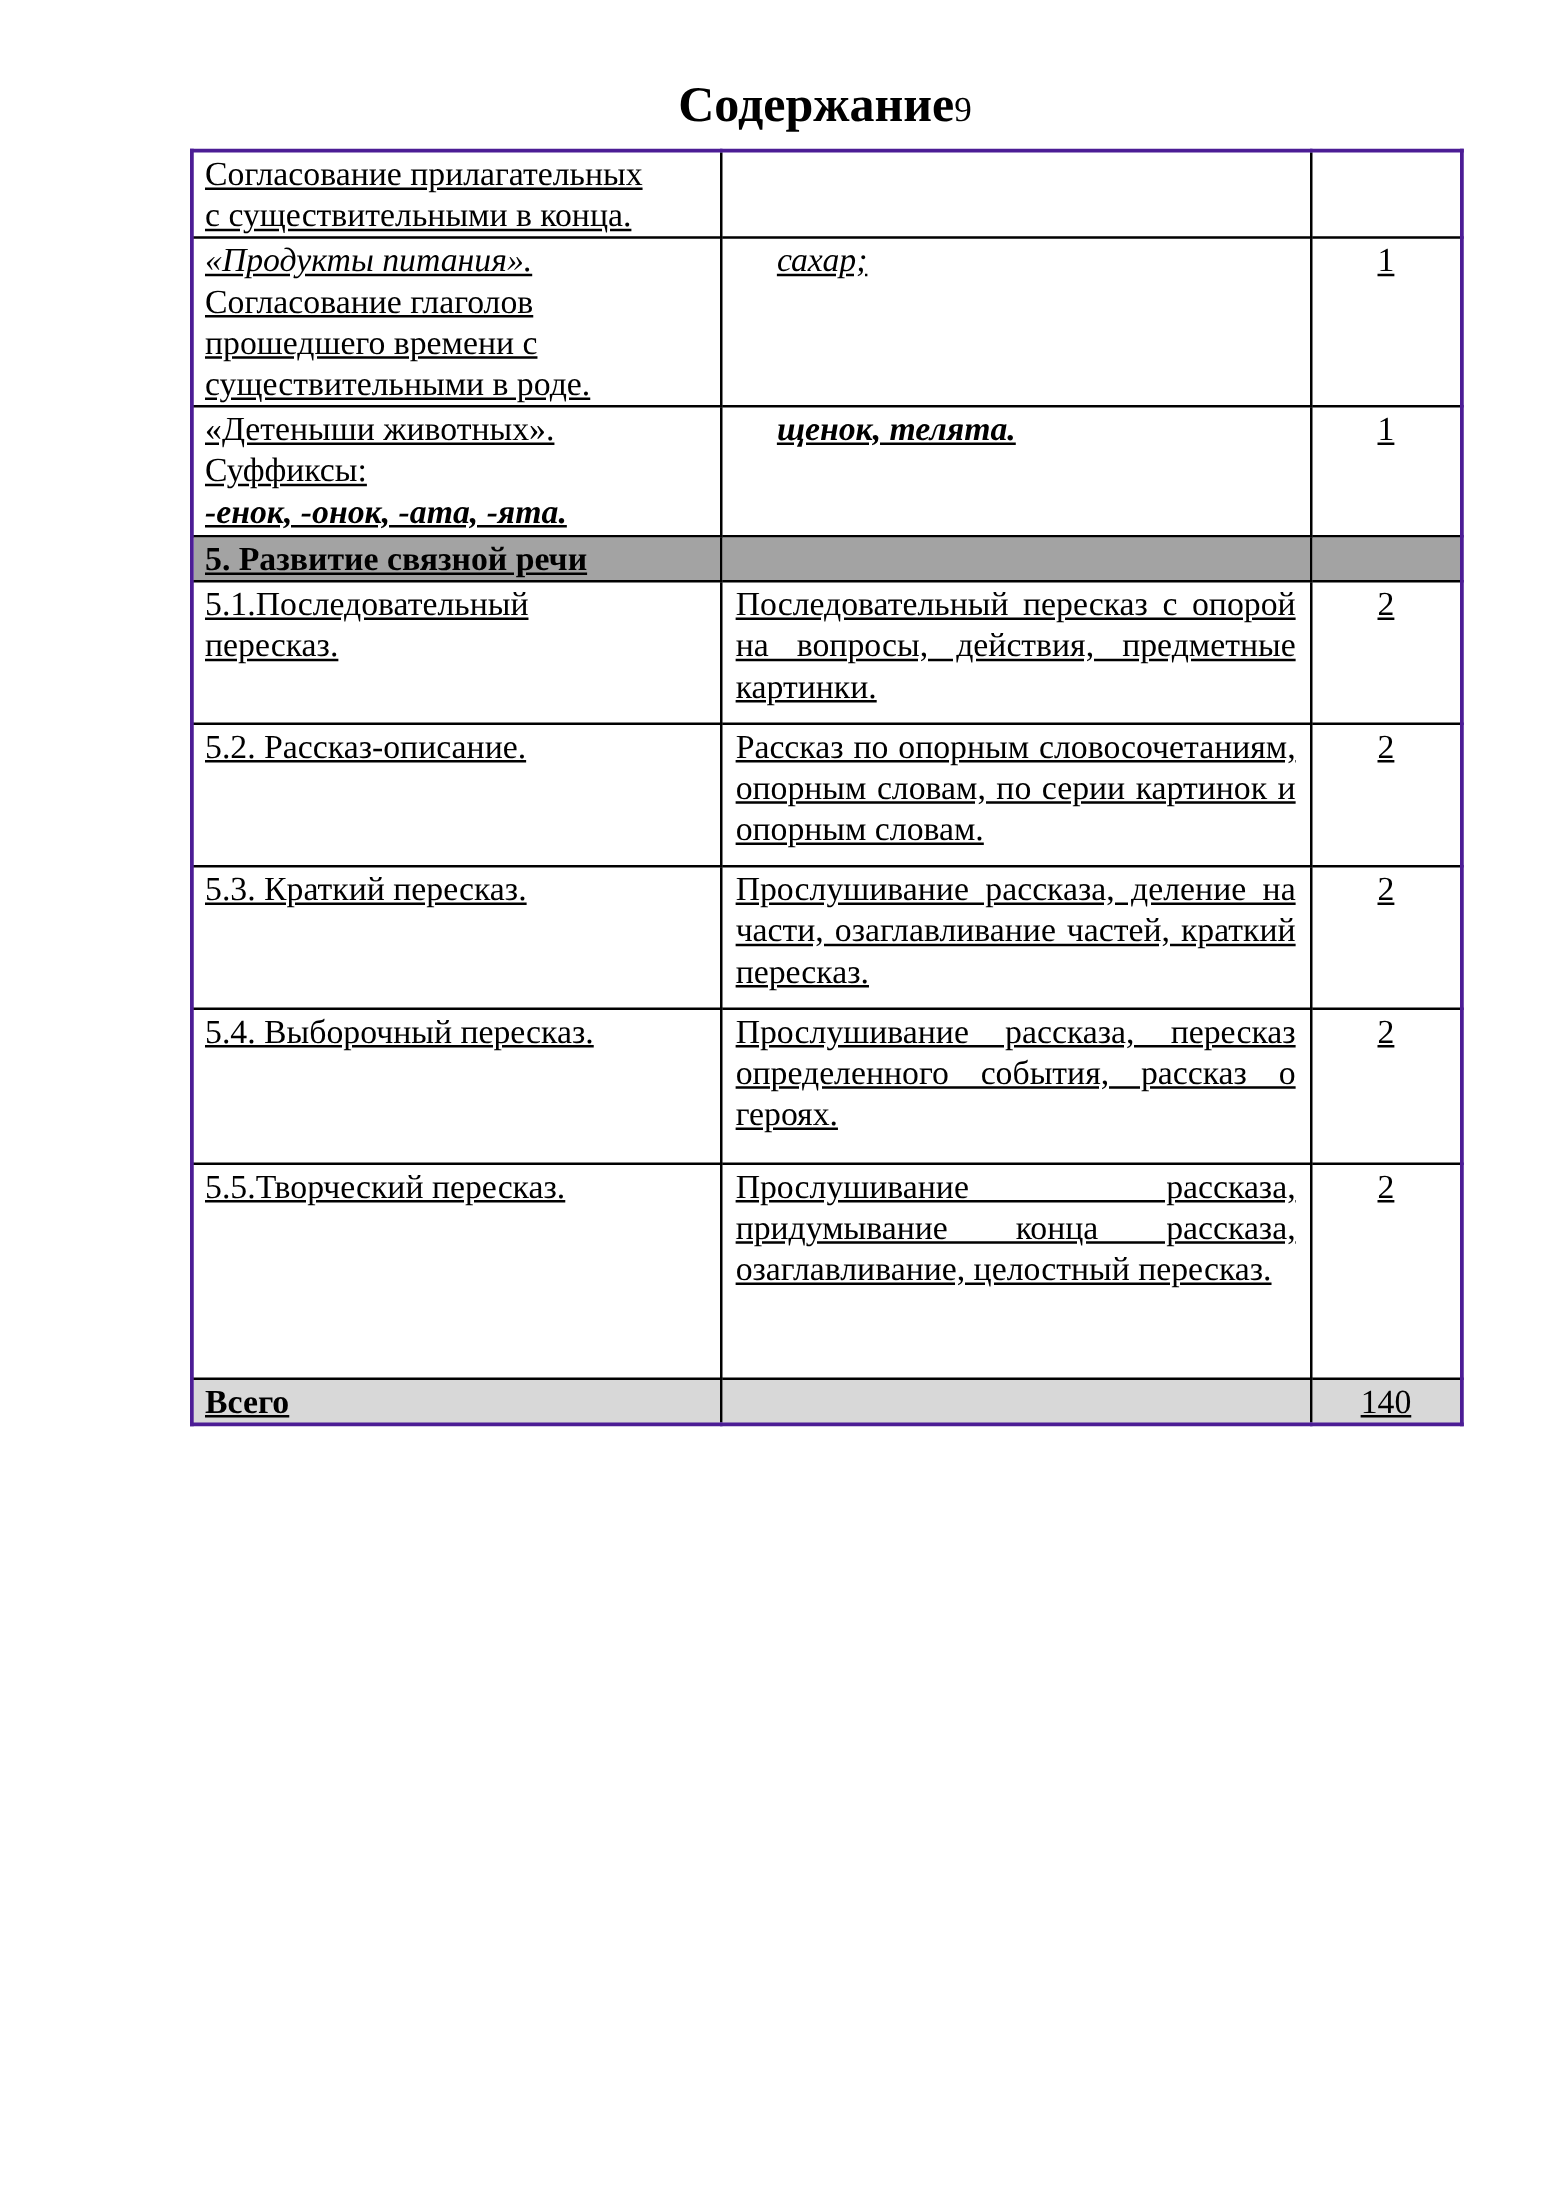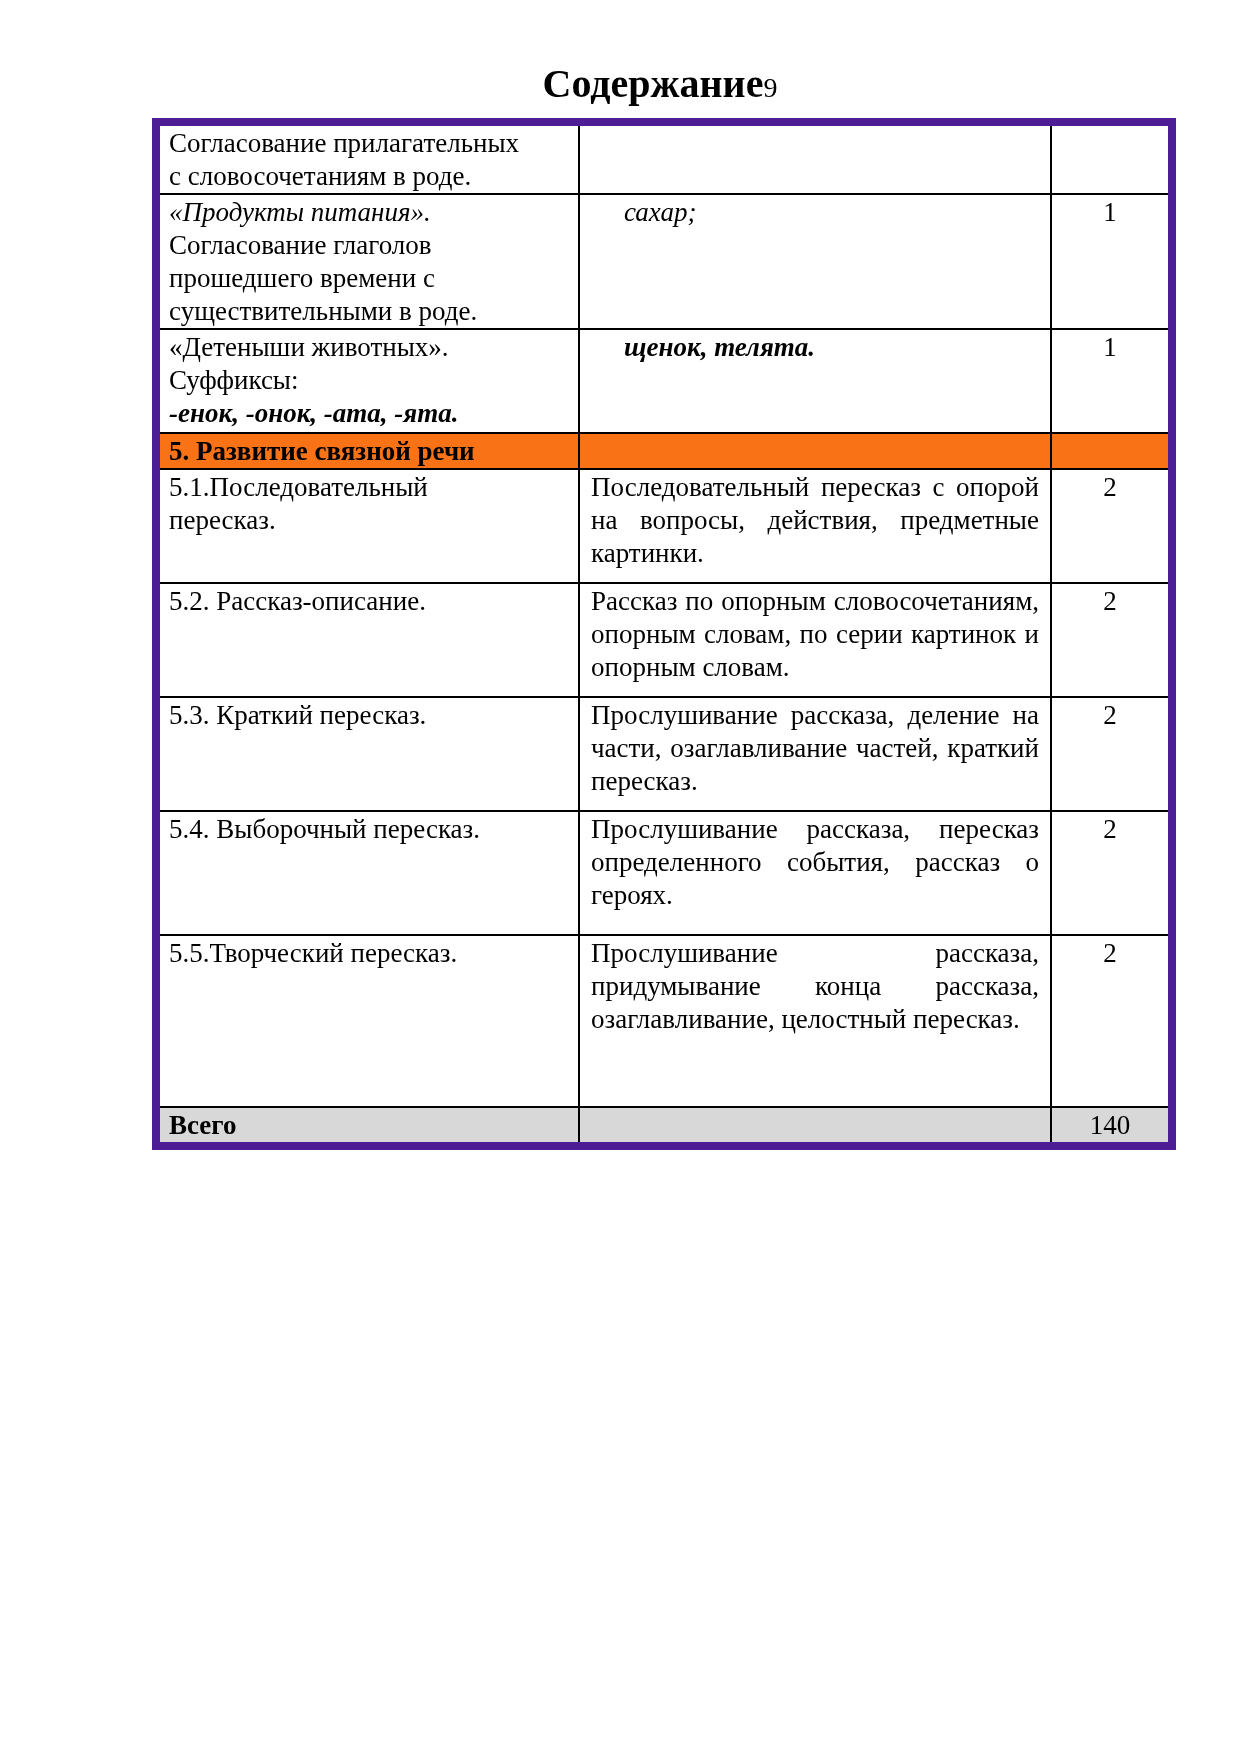--- a/index.html
+++ b/index.html
@@ -29,41 +29,42 @@
   .doc-title .pagenum {
     font-size: 28px;
     font-weight: normal;
   }
   table.toc {
     margin-left: 152px;
     margin-top: 8px;
     border-collapse: collapse;
     table-layout: fixed;
     width: 1016px;
-    border: 8px solid #4c1d95;
+    border: 3px solid #4c1d95;
+    text-decoration: underline;
   }
   col.c-topic   { width: 423px; }
   col.c-detail  { width: 472px; }
   col.c-hours   { width: 121px; }
   td {
     border: 2px solid #000;
     vertical-align: top;
     font-size: 27px;
     line-height: 33px;
     padding: 1px 8px 0 9px;
     overflow: hidden;
   }
   td.mid { padding: 1px 11px 12px 11px; }
   td.num { text-align: center; padding: 1px 2px 0 2px; }
   .just { text-align: justify; }
   .italic { font-style: italic; }
   .bolditalic { font-style: italic; font-weight: bold; }
   .sample { font-style: italic; margin-left: 33px; }
   tr.section td {
-    background: #f97316;
+    background: #a3a3a3;
     font-weight: bold;
   }
   tr.total td { background: #d8d8d8; }
   tr.total td.left { font-weight: bold; margin-top: 24px; }
   tr.total td.num { font-weight: normal; }
   
   tr.r1  { height: 67px;  }
   tr.r2  { height: 133px; }
   tr.r3  { height: 104px; }
   tr.r4  { height: 35px;  }
@@ -85,21 +86,21 @@
     <colgroup>
         <col class="c-topic">
         <col class="c-detail">
         <col class="c-hours">
       </colgroup>
     <tbody>
 
       <tr class="r1">
         <td class="left">
           <div>Согласование прилагательных</div>
-          <div>с словосочетаниям в роде.</div>
+          <div>с существительными в конца.</div>
         </td>
         <td class="mid"></td>
         <td class="num"></td>
       </tr>
 
       <tr class="r2">
         <td class="left">
           <div class="italic">«Продукты питания».</div>
           <div>Согласование глаголов</div>
           <div>прошедшего времени с</div>

